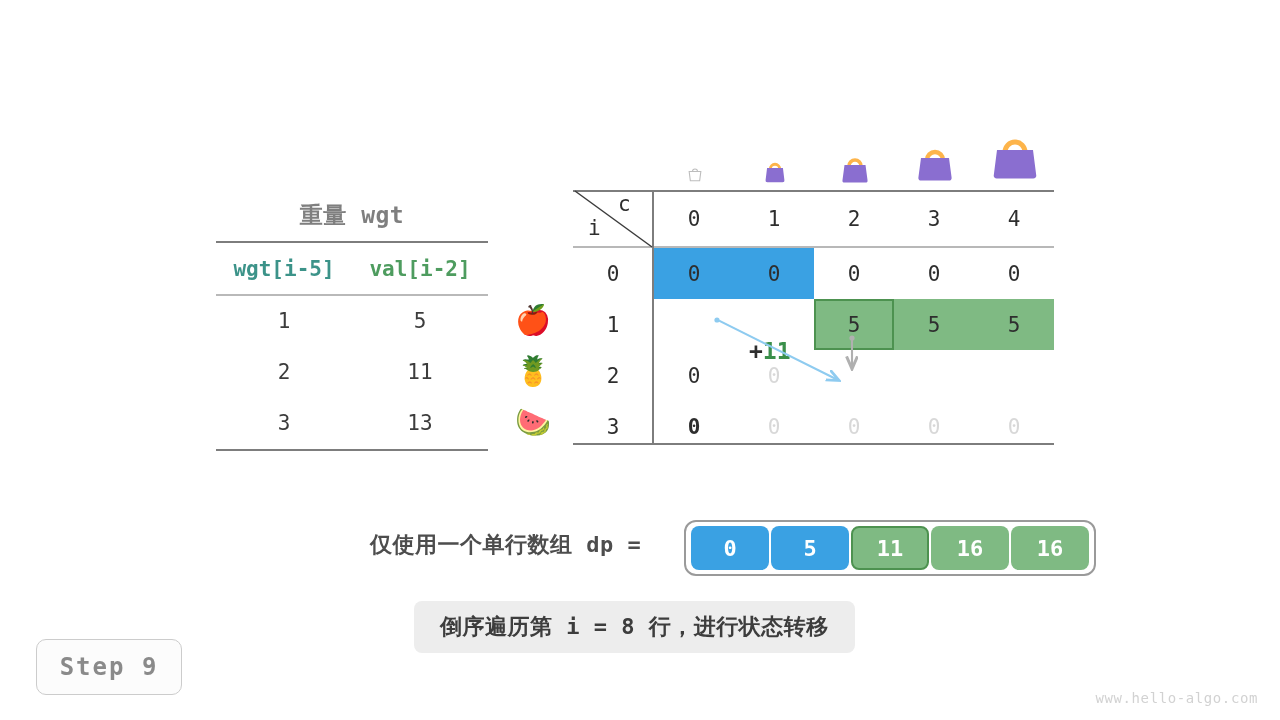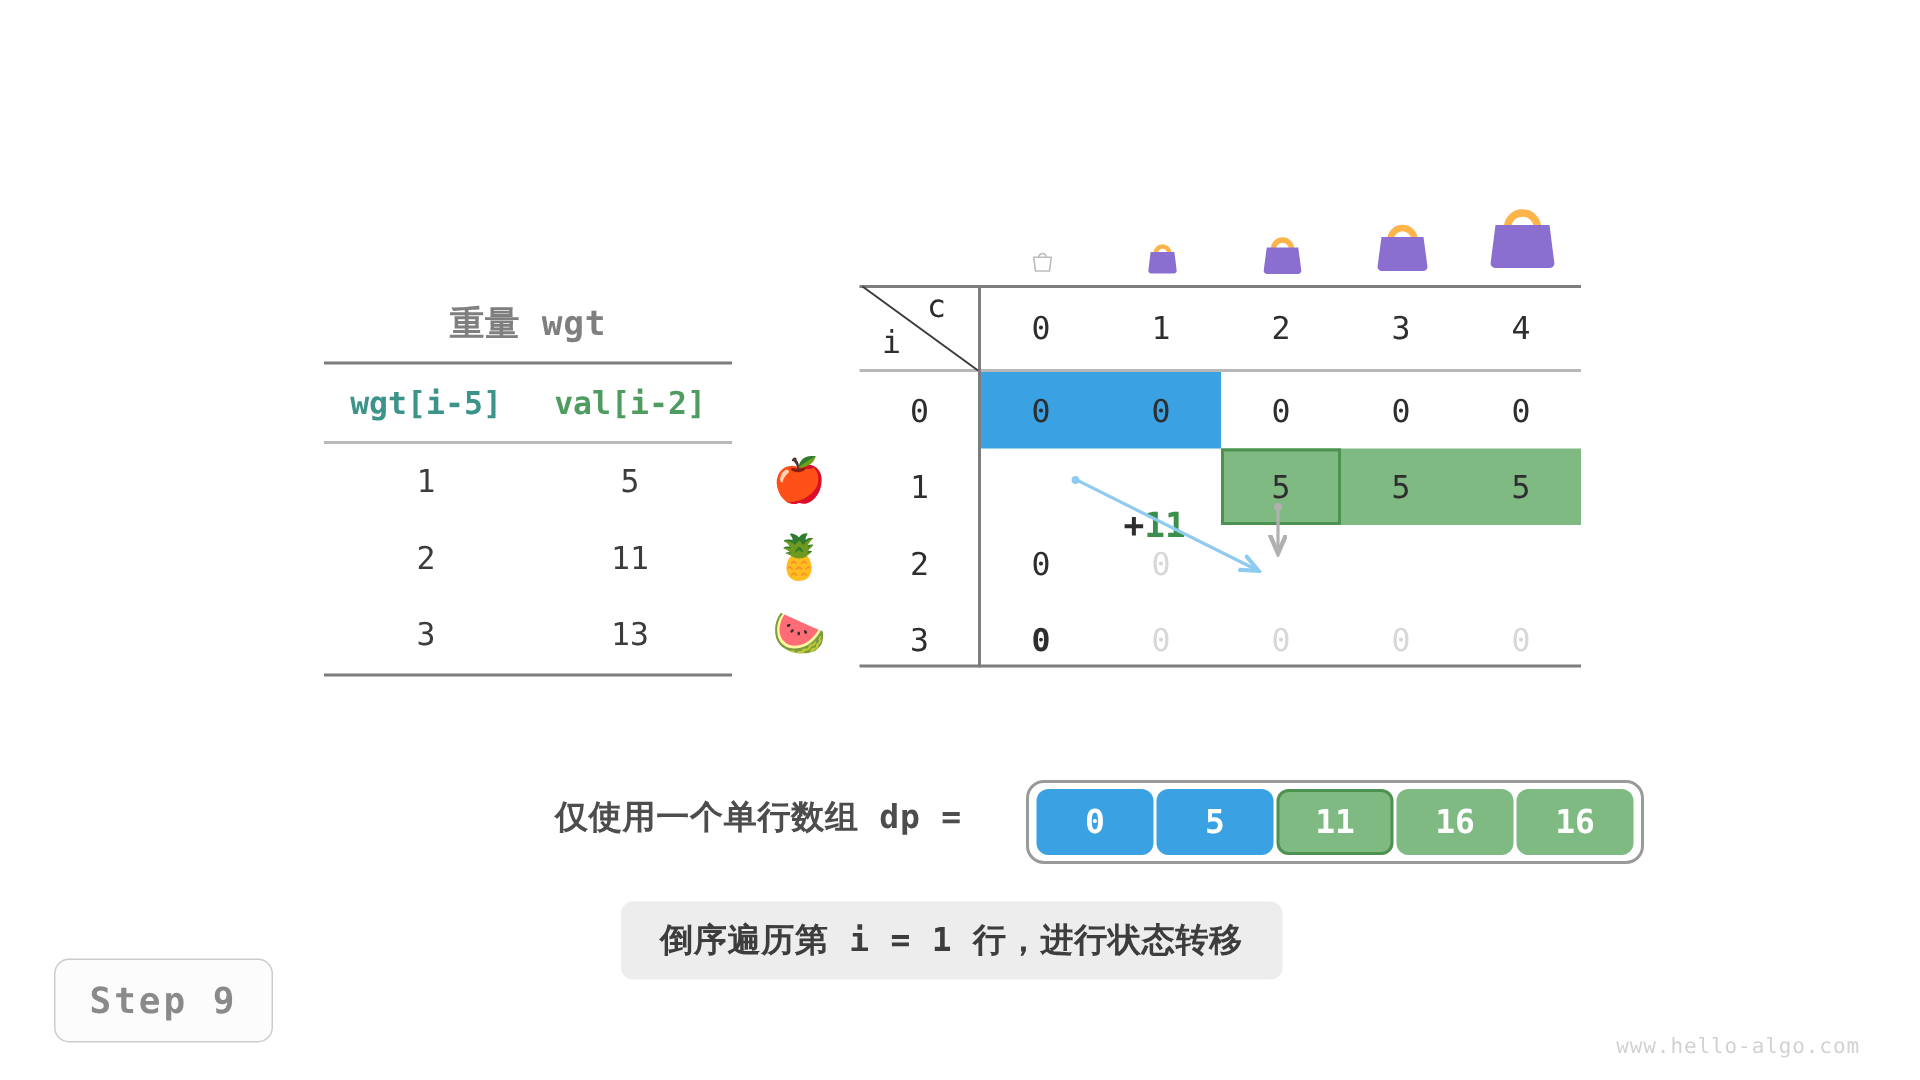--- a/index.html
+++ b/index.html
@@ -115,21 +115,21 @@
   
   #step-badge {
     position: absolute; left: 36px; top: 639px;
     width: 146px; height: 56px;
     border: 1.5px solid #cccccc; border-radius: 10px;
     background: #fcfcfc;
     display: flex; align-items: center; justify-content: center;
     font-size: 24px; font-weight: bold; color: #8a8a8a; letter-spacing: 2px;
   }
   #watermark {
-    position: absolute; right: 40px; bottom: 14px;
+    position: absolute; right: 22px; bottom: 14px;
     font-size: 14px; color: #d2d2d2; letter-spacing: .6px; margin-top: 13px;
   }
   #arrows { position: absolute; left: 0; top: 0; width: 1280px; height: 720px; pointer-events: none; z-index: 7; }
 </style>
 </head>
 <body>
 
 <div id="stage">
 
   <div id="item-table">
@@ -283,18 +283,18 @@
     <div id="dp-label">仅使用一个单行数组 dp =</div>
     <div id="dp-box">
       <div class="dp-cell dp-blue">0</div>
       <div class="dp-cell dp-blue">5</div>
       <div class="dp-cell dp-green-sel">11</div>
       <div class="dp-cell dp-green">16</div>
       <div class="dp-cell dp-green">16</div>
     </div>
   </div>
 
-  <div id="caption">倒序遍历第 i = 1 行，进行状态转移</div>
+  <div id="caption">倒序遍历第 i = 8 行，进行状态转移</div>
 
   <div id="step-badge">Step 9</div>
   <div id="watermark">www.hello-algo.com</div>
 
 </div>
 
 </body></html>

